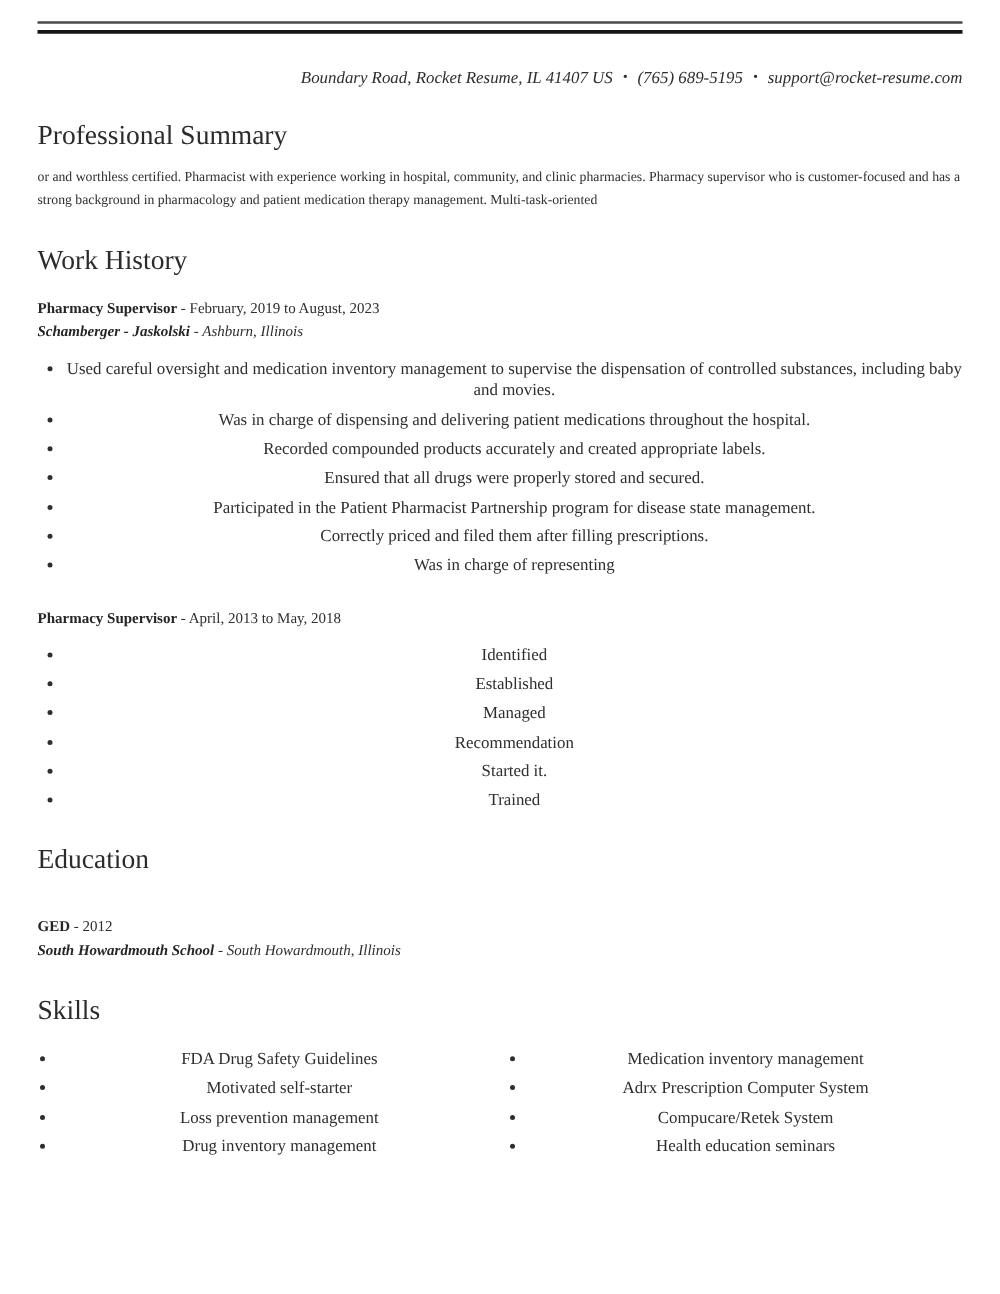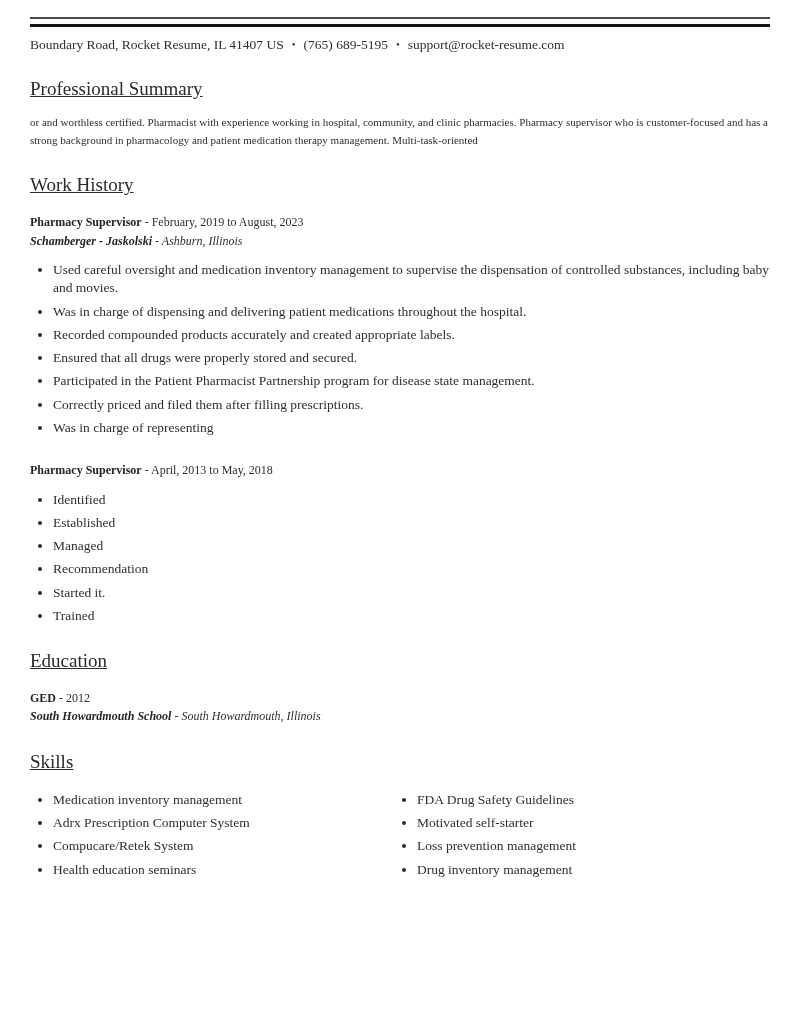--- a/index.html
+++ b/index.html
@@ -28,79 +28,80 @@
     color: #1c1c1c;
     line-height: 1.1;
   }
   .double-rule {
     margin-top: 17px;
     height: 5px;
     border-top: 2px solid #4a4a4a;
     border-bottom: 3px solid #151515;
   }
   .contact-line {
-    margin-top: 10px;
-    text-align: left;
+    margin-top: 27px;
+    text-align: right;
     font-size: 13.5px;
     color: #2e2e2e;
+    font-style: italic;
   }
   .contact-sep {
     display: inline-block;
     margin: 0 8px;
     font-size: 11px;
     vertical-align: 1px;
   }
   h2.section-heading {
-    font-size: 19px;
+    font-size: 22px;
     font-weight: normal;
     color: #2b2b2b;
     margin: 25px 0 13px 0;
     line-height: 1.2;
-    text-decoration: underline;
   }
   .body-text {
     font-size: 11px;
     line-height: 1.62;
     margin: 0;
     color: #2e2e2e;
   }
   .entry-header {
     font-size: 12px;
     line-height: 1.55;
     margin: 0;
   }
   .entry-title { font-weight: bold; color: #252525; }
   .entry-company { font-weight: bold; font-style: italic; color: #252525; }
   .entry-dates { font-weight: normal; }
   .entry-location { font-style: italic; }
   ul.bullet-list {
     margin: 11px 0 0 0;
     padding-left: 23px;
     list-style-type: disc;
+    text-align: center;
   }
   ul.bullet-list li {
     font-size: 13.5px;
     line-height: 1.32;
     margin-bottom: 5.5px;
     color: #2e2e2e;
   }
   .job-block { margin-bottom: 24px; }
   .job-block.first { margin-top: 16px; }
   .skills-columns {
     display: flex;
   }
   .skills-columns ul.bullet-list {
     margin-top: 4px;
     width: 50%;
     box-sizing: border-box;
   }
   .skills-columns ul.bullet-list.right-col {
     padding-left: 17px;
   }
-  .education-block { margin-top: 16px; }
+  .education-block { margin-top: 32px; }
 </style>
 </head>
 <body>
 
 <div class="page">
 
 
   <div class="double-rule"></div>
 
   <div class="contact-line"><span>Boundary Road, Rocket Resume, IL 41407 US</span><span class="contact-sep">•</span><span>(765) 689-5195</span><span class="contact-sep">•</span><span>support@rocket-resume.com</span></div>
@@ -159,28 +160,28 @@
       <p class="entry-header">
         <span class="entry-company">South Howardmouth School</span>
         <span class="entry-location">- South Howardmouth, Illinois</span>
       </p>
     </div>
   </section>
 
   <section>
     <h2 class="section-heading">Skills</h2>
     <div class="skills-columns">
+      <ul class="bullet-list right-col">
+        <li>FDA Drug Safety Guidelines</li>
+        <li>Motivated self-starter</li>
+        <li>Loss prevention management</li>
+        <li>Drug inventory management</li>
+      </ul>
       <ul class="bullet-list left-col">
         <li>Medication inventory management</li>
         <li>Adrx Prescription Computer System</li>
         <li>Compucare/Retek System</li>
         <li>Health education seminars</li>
-      </ul>
-      <ul class="bullet-list right-col">
-        <li>FDA Drug Safety Guidelines</li>
-        <li>Motivated self-starter</li>
-        <li>Loss prevention management</li>
-        <li>Drug inventory management</li>
       </ul>
     </div>
   </section>
 
 </div>
 
 </body></html>

